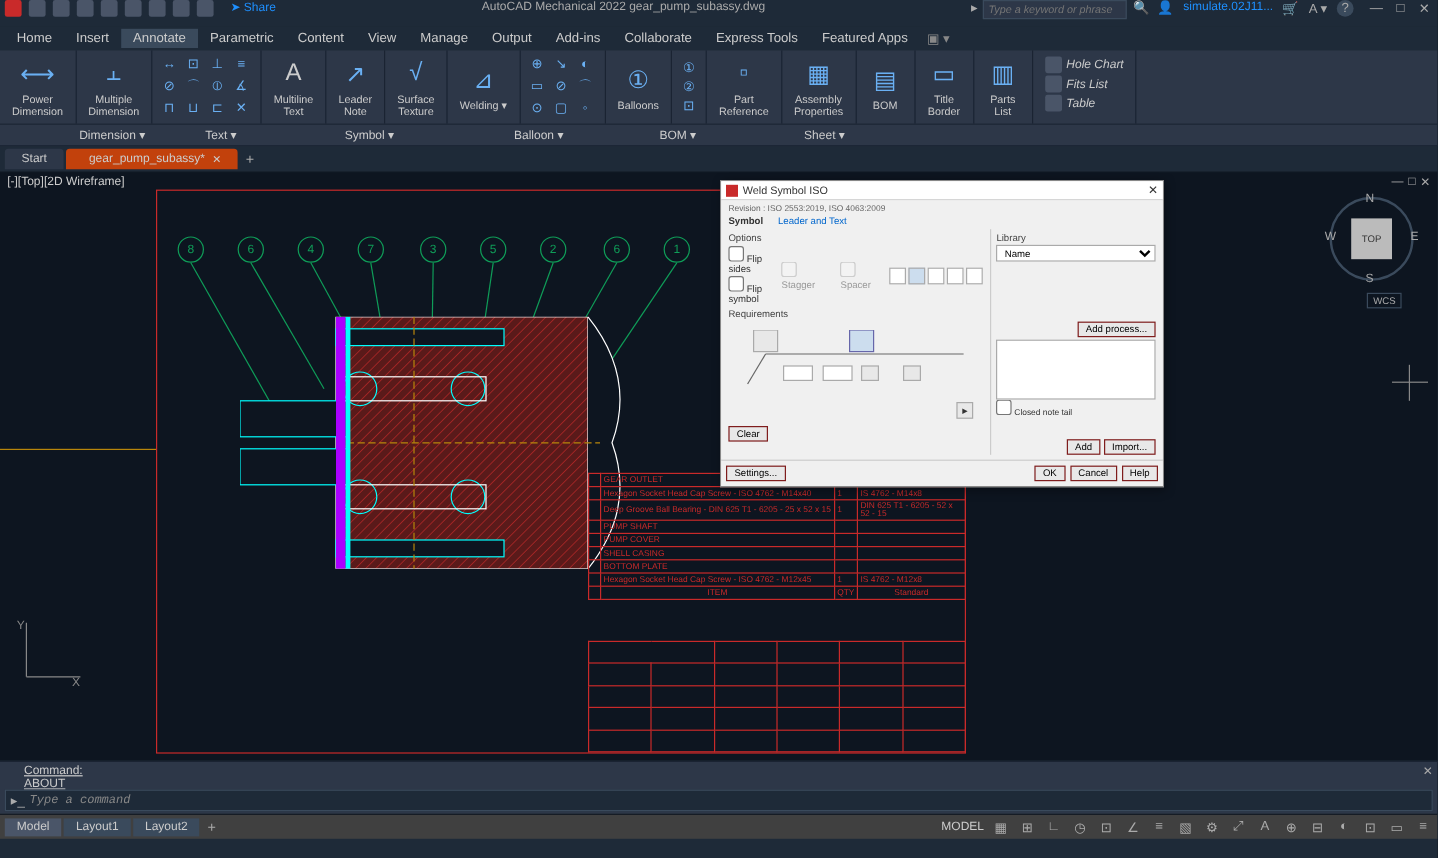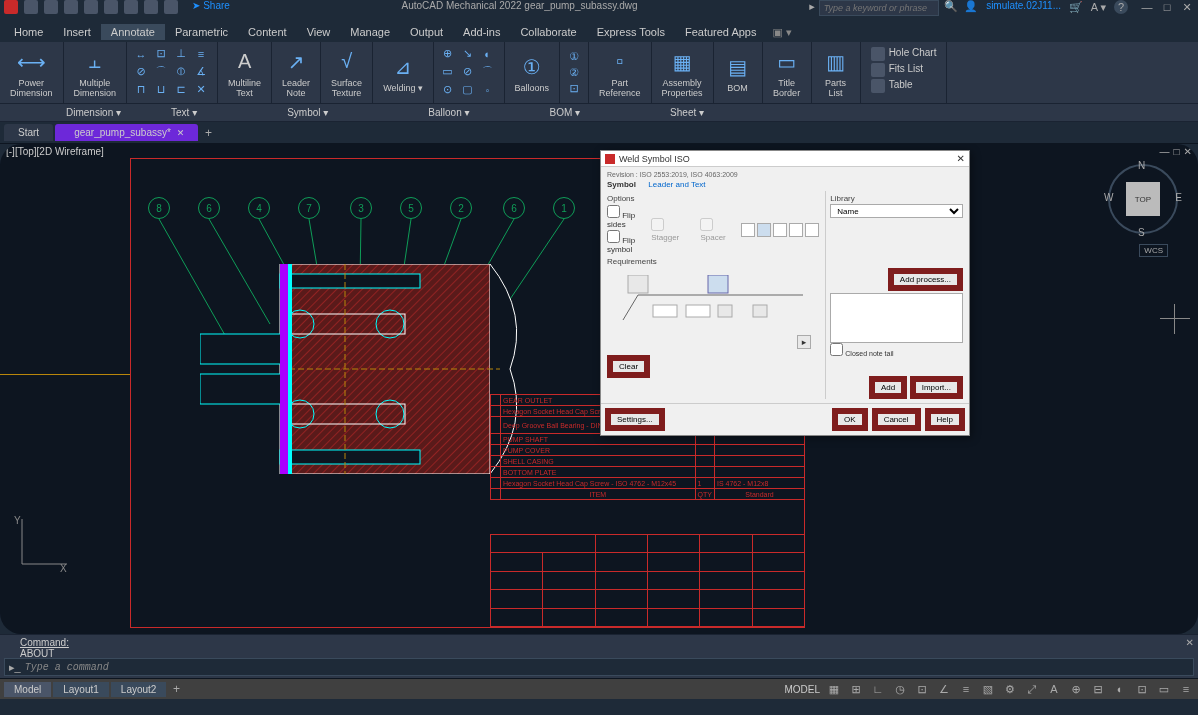--- a/index.html
+++ b/index.html
@@ -18,30 +18,30 @@
 .menubar { height:20px; background:#1e2a38; display:flex; align-items:center; padding:0 4px; font-size:11px; }
 .menubar .menu-item { padding:2px 10px; color:#ccc; }
 .menubar .menu-item.active { background:#3a4a5c; }
 .ribbon { height:62px; background:#2d3748; border-bottom:1px solid #1a2332; display:flex; }
 .ribbon-panel { display:flex; flex-direction:column; align-items:center; justify-content:center; padding:2px 6px; border-right:1px solid #1a2332; }
 .ribbon-panel.large { padding:2px 10px; }
 .ribbon-icon-lg { width:28px; height:28px; display:flex; align-items:center; justify-content:center; font-size:20px; color:#6ab0f3; }
 .ribbon-label { font-size:9px; color:#ccc; text-align:center; line-height:10px; margin-top:2px; }
 .ribbon-small-grid { display:grid; grid-template-columns:repeat(4,18px); grid-template-rows:repeat(3,16px); gap:2px; }
 .ribbon-small-icon { width:16px; height:14px; font-size:11px; color:#6ab0f3; display:flex; align-items:center; justify-content:center; }
-.ribbon-row-item { display:flex; align-items:flex-start; gap:4px; font-size:10px; color:#ccc; padding:1px 4px; }
+.ribbon-row-item { display:flex; align-items:center; gap:4px; font-size:10px; color:#ccc; padding:1px 4px;font-style:italic; }
 .ribbon-row-item .ico { width:14px; height:14px; background:#4a5568; border-radius:2px; }
 .panel-footer { height:18px; background:#2d3748; display:flex; align-items:center; padding:0 10px; font-size:10px; color:#ccc; border-bottom:1px solid #1a2332; }
 .panel-footer .section { margin-right:80px; }
 .tabs-bar { height:22px; background:#1e2a38; display:flex; align-items:center; padding:0 4px; border-bottom:1px solid #0d1520; }
 .file-tab { padding:3px 14px; font-size:10px; color:#ccc; background:#2d3748; border-radius:3px 3px 0 0; margin-right:2px; display:flex; align-items:center; gap:6px; }
-.file-tab.active { background:#6d28d9;padding-left:19px; }
+.file-tab.active { background:#c2410c;padding-left:19px; }
 .file-tab .close { font-size:9px; }
 .add-tab { width:16px; height:16px; color:#aaa; display:flex; align-items:center; justify-content:center; font-size:12px; }
-.viewport { position:relative; height:490px; background:#0d1520; overflow:hidden;border-radius:21px; }
+.viewport { position:relative; height:490px; background:#0d1520; overflow:hidden; }
 .view-label { position:absolute; top:2px; left:6px; font-size:10px; color:#ccc; }
 .drawing-frame { position:absolute; left:130px; top:14px; width:675px; height:470px; border:1px solid #c92a2a; }
 .balloon { position:absolute; width:22px; height:22px; border:1.5px solid #0f9d58; border-radius:50%; display:flex; align-items:center; justify-content:center; color:#0f9d58; font-size:10px; background:transparent; }
 .mech-part { position:absolute; left:200px; top:120px; width:330px; height:210px; }
 .bom-table { position:absolute; left:490px; top:250px; width:315px; }
 .bom-table table { width:100%; border-collapse:collapse; }
 .bom-table td { border:1px solid #c92a2a; font-size:7px; color:#c92a2a; padding:1px 2px; height:11px; }
 .title-block { position:absolute; left:490px; top:390px; width:315px; height:93px; }
 .title-block table { width:100%; height:100%; border-collapse:collapse; }
 .title-block td { border:1px solid #c92a2a; font-size:6px; }
@@ -61,21 +61,21 @@
 .dialog-title { height:16px; background:#fff; display:flex; align-items:center; padding:0 4px; border-bottom:1px solid #ccc; }
 .dialog-title .ico { width:10px; height:10px; background:#c92a2a; margin-right:4px; }
 .dialog-title .close { margin-left:auto; font-size:10px; }
 .dialog-body { padding:4px 6px; background:#f0f0f0; }
 .dialog-row { display:flex; align-items:center; gap:4px; margin:2px 0; font-size:8px; }
 .dialog-section-label { font-size:8px; color:#444; margin:3px 0 1px; }
 .dialog-split { display:flex; gap:6px; }
 .dialog-left { flex:1.6; }
 .dialog-right { flex:1; border-left:1px solid #ccc; padding-left:4px; }
 .dialog-input { border:1px solid #aaa; background:#fff; height:14px; font-size:8px; padding:0 2px; }
-.dialog-btn { background:#e8e8e8; border:6px solid #7f1d1d; font-size:8px; padding:1px 6px; }
+.dialog-btn { background:#e8e8e8; border:1px solid #7f1d1d; font-size:8px; padding:1px 6px; }
 .dialog-icons-row { display:flex; gap:2px; }
 .dialog-icon-btn { width:14px; height:14px; border:1px solid #aaa; background:#fff; }
 .dialog-icon-btn.sel { background:#cde; }
 .dialog-preview { display:flex; align-items:center; justify-content:center; gap:6px; padding:8px 0; border:none; }
 .dialog-preview svg { width:190px; height:50px; }
 .dialog-btns { display:flex; justify-content:flex-end; gap:4px; padding:4px; border-top:1px solid #ccc; background:#f0f0f0; }
 .cmdline { height:44px; background:#2d3748; border-top:1px solid #1a2332; position:relative; }
 .cmdline .close { position:absolute; right:4px; top:2px; font-size:10px; color:#aaa; }
 .cmdline .history { position:absolute; left:20px; top:2px; font-size:10px; color:#ccc;text-decoration:underline; }
 .cmdline .input-row { position:absolute; left:4px; right:4px; bottom:2px; height:18px; background:#1e2a38; border:1px solid #3a4a5c; display:flex; align-items:center; padding:0 4px; }

